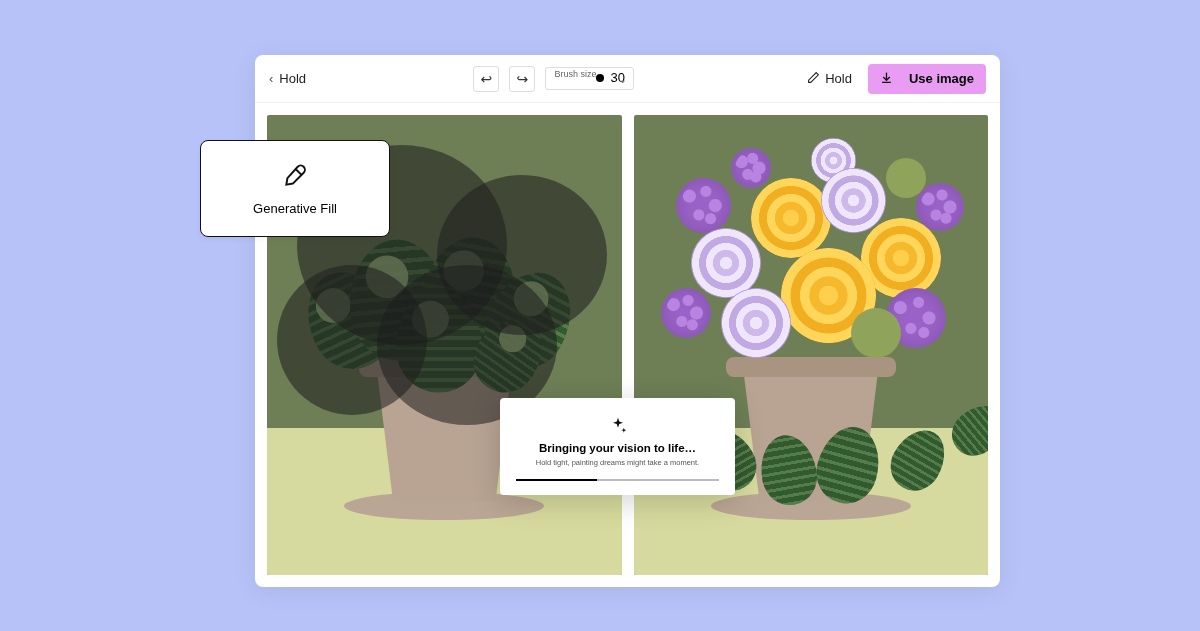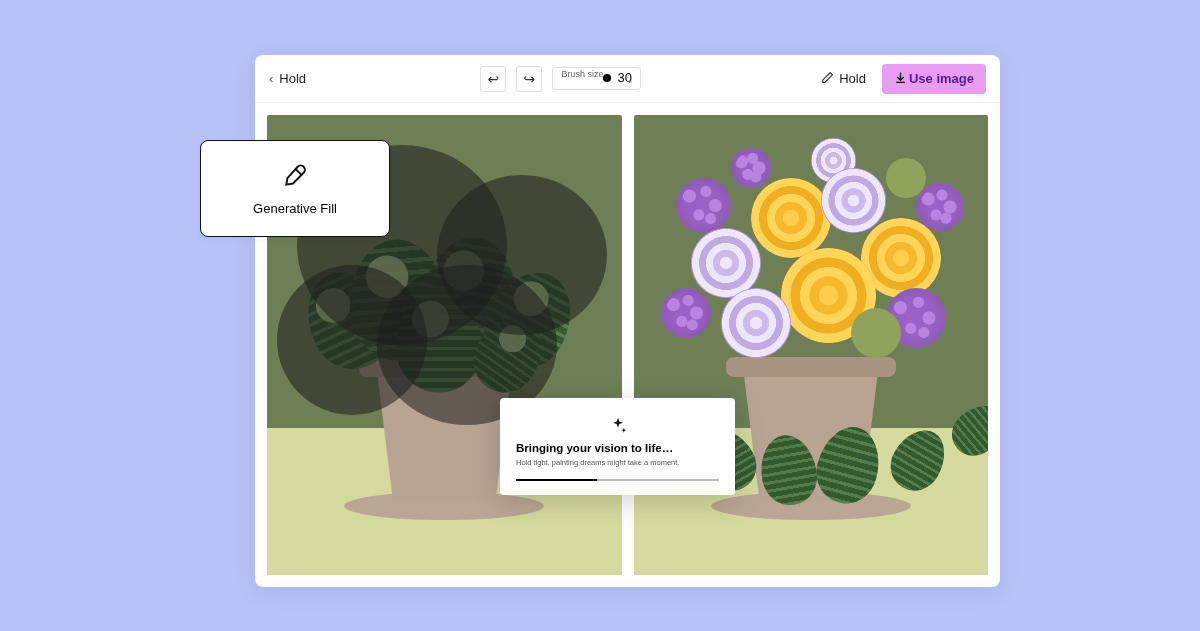--- a/index.html
+++ b/index.html
@@ -86,24 +86,24 @@
     align-items: center;
     gap: 5px;
     font-size: 13px;
     color: #222;
     cursor: pointer;
     padding: 4px 6px;
   }
   .usebtn {
     display: inline-flex;
     align-items: center;
-    gap: 2px;
+    gap: 16px;
     font-size: 13px;
     font-weight: 600;
-    color: #4c1d95;
+    color: #000000;
     background: #e89df2;
     padding: 7px 12px;
     border-radius: 4px;
     cursor: pointer;
   }
   .canvas-area {
     display: flex;
     gap: 12px;
     padding: 12px;
   }
@@ -231,21 +231,21 @@
 
   
   .loading {
     position:absolute;
     left:500px; top:398px;
     width:235px;
     background:#fff;
     border-radius:4px;
     box-shadow: 0 6px 30px rgba(0,0,0,0.18);
     padding:18px 16px 14px;
-    text-align:left;
+    text-align:center;
   }
   .loading .spark { width:20px; height:20px; margin:0 auto 6px; }
   .loading-title { font-size:11.5px; font-weight:700; margin-bottom:4px; }
   .loading-sub   { font-size:7.5px; color:#555; margin-bottom:12px; }
   .loading-bar {
     height:1.5px; width:100%;
     background: linear-gradient(to right, #000 0 40%, #bbb 40% 100%);
   }
 </style>
 </head>

